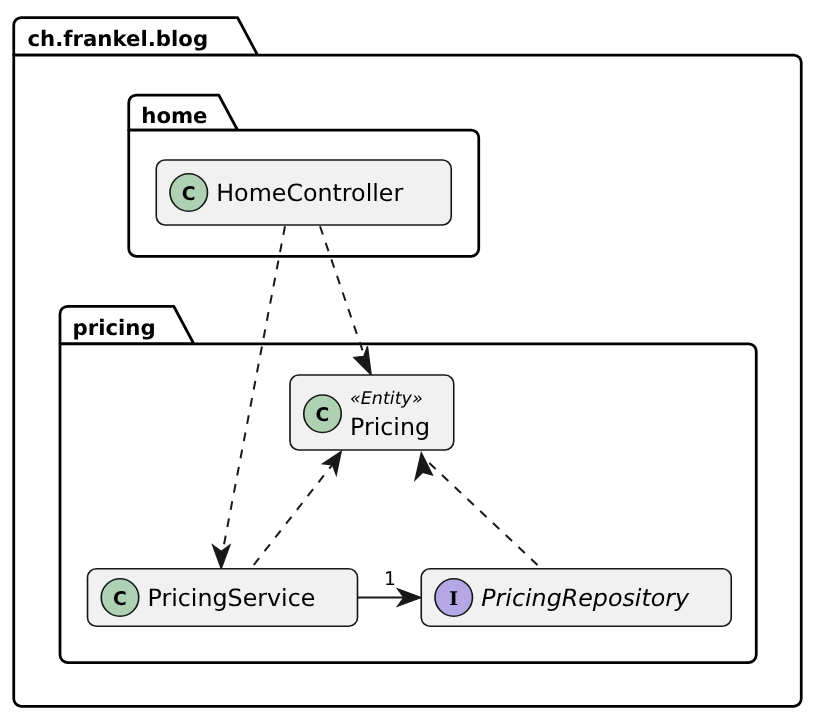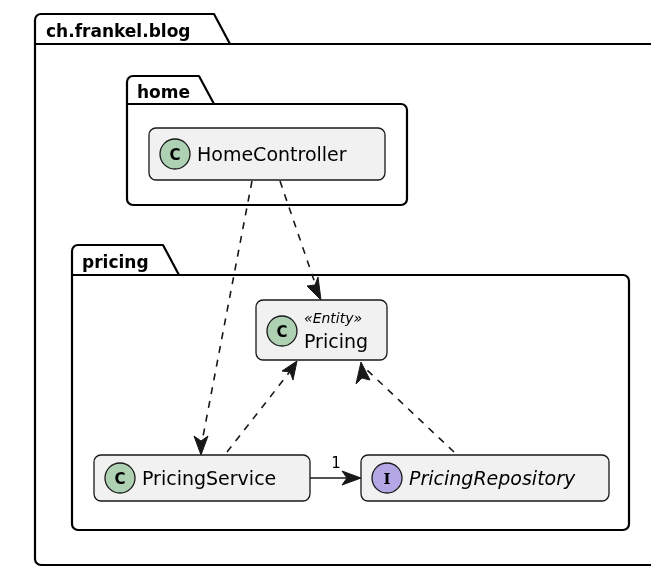--- a/index.html
+++ b/index.html
@@ -10,21 +10,20 @@
   body {
     width: 651px;
     height: 576px;
     font-family: "DejaVu Sans", sans-serif;
     overflow: hidden;
   }
   #diagram-root {
     position: relative;
     width: 567px;
     height: 576px;
-    padding-left: 24px;
   }
   svg.diagram {
     display: block;
     width: 651px;
     height: 576px;
   }
   .pkg-shape {
     fill: #FFFFFF;
     stroke: #000000;
     stroke-width: 2.2;

